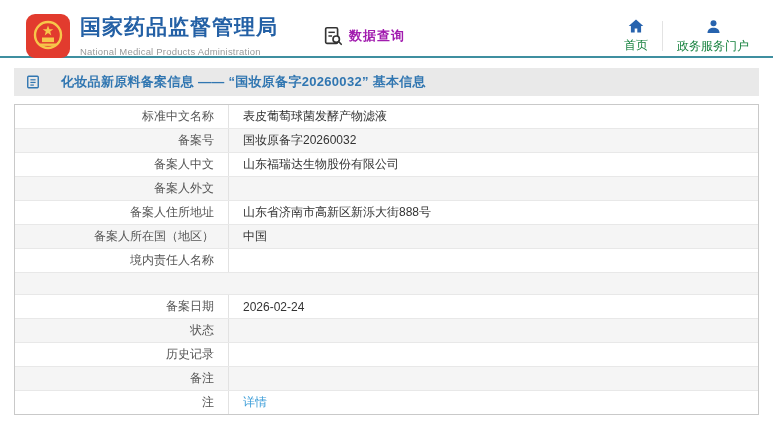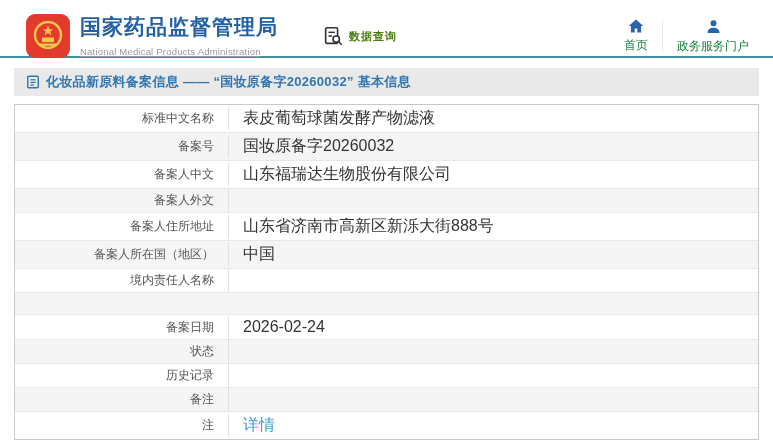--- a/index.html
+++ b/index.html
@@ -9,51 +9,51 @@
     -webkit-font-smoothing:antialiased;
   }
   
   .header{
     height:56px;display:flex;align-items:center;
     padding:16px 14px 0 26px;box-sizing:border-box;background:#fff;
   }
   .logo{width:44px;height:44px;flex:0 0 auto;display:block;}
   .org{margin-left:10px;line-height:1.1;}
   .org-zh{font-size:21px;font-weight:bold;color:#2360a5;letter-spacing:1px;}
-  .org-en{font-size:9.5px;color:#9a9a9a;margin-top:9px;letter-spacing:.2px;text-decoration:underline;}
+  .org-en{font-size:9.5px;color:#9a9a9a;margin-top:9px;letter-spacing:.2px;}
   .query{margin-left:44px;display:flex;align-items:center;gap:5px;cursor:pointer;}
-  .query-label{font-size:11px;font-weight:bold;color:#4d7c0f;letter-spacing:1px;}
+  .query-label{font-size:13px;font-weight:bold;color:#a21caf;letter-spacing:1px;}
   .hspacer{flex:1;}
   .nav-item{
     display:flex;flex-direction:column;align-items:center;gap:3px;
     padding:0 10px;cursor:pointer;
   }
   .nav-label{font-size:12px;color:#15803d;white-space:nowrap;text-align:center;}
   .nav-divider{width:1px;height:30px;background:#e3e3e3;margin:0 4px;}
   .header-rule{height:2px;background:#3f8fa0;width:100%;}
   
   .title-bar{
     margin:10px 14px 8px 14px;height:28px;background:#e9e9e9;
-    display:flex;align-items:center;padding:0 12px;box-sizing:border-box;gap:6px;
+    display:flex;align-items:center;padding:0 12px;box-sizing:border-box;gap:21px;
   }
   .page-title{font-size:13px;font-weight:600;color:#3076b1;letter-spacing:.3px;}
   
   .ftable{
     margin:0 14px;border:1px solid #c9c9c9;background:#fff;
   }
   .trow{display:flex;border-bottom:1px solid #e8e8e8;min-height:21px;align-items:center;}
   .trow:last-child{border-bottom:none;}
   .trow.alt{background:#f5f5f5;}
   .tlabel{
     width:214px;flex:0 0 auto;box-sizing:border-box;text-align:right;
     padding:3px 14px 3px 8px;border-right:1px solid #e2e2e2;
     font-size:12px;color:#555;display:flex;justify-content:flex-end;align-items:center;gap:3px;
   }
   .tvalue{
-    flex:1;padding:3px 14px;font-size:16px;color:#333;
+    flex:1;padding:3px 14px;font-size:12px;color:#333;
     display:flex;align-items:center;min-height:15px;
   }
   .link{color:#3b9dd8;text-decoration:none;cursor:pointer;}
 </style>
 </head>
 <body>
 
 <div class="header">
   <svg class="logo" viewBox="0 0 44 44" aria-hidden="true">
     <rect width="44" height="44" rx="9" fill="#e23b2e"></rect>

